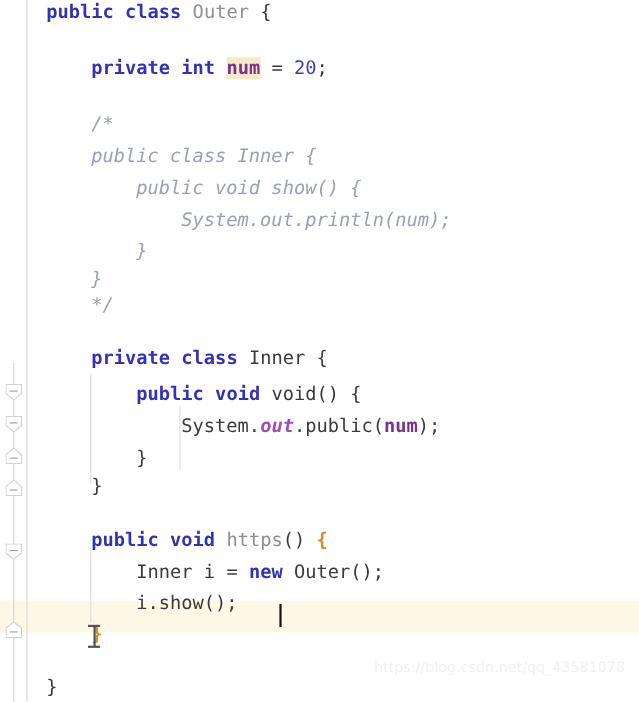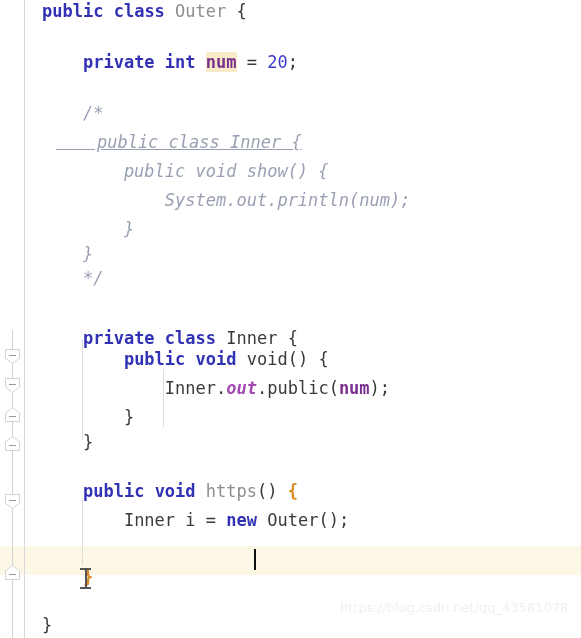--- a/index.html
+++ b/index.html
@@ -223,41 +223,41 @@
 
     <div class="indent-guide" style="left:57px; top:340px; height:100px;"></div>
     <div class="indent-guide" style="left:138px; top:369px; height:58px;"></div>
     <div class="indent-guide" style="left:57px; top:498px; height:68px;"></div>
 
     <div class="line" style="top:-3px; left:17px;"><span class="kw">public</span><span> </span><span class="kw">class</span><span> </span><span class="type">Outer</span><span> </span><span class="punct">{</span></div>
 
     <div class="line" style="top:48px; left:17px;"><span>    </span><span class="kw">private</span><span> </span><span class="kw">int</span><span> </span><span class="field-hl">num</span><span> </span><span class="punct">=</span><span> </span><span class="num">20</span><span class="punct">;</span></div>
 
     <div class="line comment" style="top:99px; left:17px;">    /*</div>
-    <div class="line comment" style="top:128px; left:31px;text-decoration:underline;">    public class Inner {</div>
+    <div class="line comment" style="top:128px; left:17px;">    public class Inner {</div>
     <div class="line comment" style="top:157px; left:17px;">        public void show() {</div>
     <div class="line comment" style="top:186px; left:17px;">            System.out.println(num);</div>
     <div class="line comment" style="top:215px; left:17px;">        }</div>
     <div class="line comment" style="top:240px; left:17px;">    }</div>
     <div class="line comment" style="top:264px; left:17px;">    */</div>
 
-    <div class="line" style="top:324px; left:17px;"><span>    </span><span class="kw">private</span><span> </span><span class="kw">class</span><span> </span><span class="ident">Inner</span><span> </span><span class="punct">{</span></div>
+    <div class="line" style="top:312px; left:17px;"><span>    </span><span class="kw">private</span><span> </span><span class="kw">class</span><span> </span><span class="ident">Inner</span><span> </span><span class="punct">{</span></div>
 
     <div class="line" style="top:345px; left:17px;"><span>        </span><span class="kw">public</span><span> </span><span class="kw">void</span><span> </span><span class="ident">void</span><span class="punct">() </span><span class="punct">{</span></div>
 
-    <div class="line" style="top:374px; left:17px;"><span>            </span><span class="ident">Inner.</span><span class="statfield">out</span><span class="ident">.</span><span class="ident">public(</span><span class="field">num</span><span class="ident">);</span></div>
+    <div class="line" style="top:374px; left:17px;"><span>            </span><span class="ident">System.</span><span class="statfield">out</span><span class="ident">.</span><span class="ident">public(</span><span class="field">num</span><span class="ident">);</span></div>
 
     <div class="line" style="top:403px; left:17px;">        }</div>
     <div class="line" style="top:428px; left:17px;">    }</div>
 
     <div class="line" style="top:477px; left:17px;"><span>    </span><span class="kw">public</span><span> </span><span class="kw">void</span><span> </span><span class="method">https</span><span class="punct">() </span><span class="brace-match">{</span></div>
 
     <div class="line" style="top:506px; left:17px;"><span>        </span><span class="ident">Inner</span><span> </span><span class="ident">i</span><span> </span><span class="punct">=</span><span> </span><span class="kw">new</span><span> </span><span class="ident">Outer();</span></div>
 
-    <div class="line" style="top:535px; left:17px;"><span>        </span></div>
+    <div class="line" style="top:535px; left:17px;"><span>        </span><span class="ident">i.show();</span></div>
 
     <div class="line" style="top:563px; left:17px;"><span>    </span><span class="brace-match">}</span></div>
 
     <div class="line" style="top:611px; left:17px;">}</div>
   </div>
 
   <div id="caret" style="left:254px; top:549px;"></div>
 
   <div id="mouse-pointer" style="left:80px; top:568px;">
     <div class="ib-top"></div>

